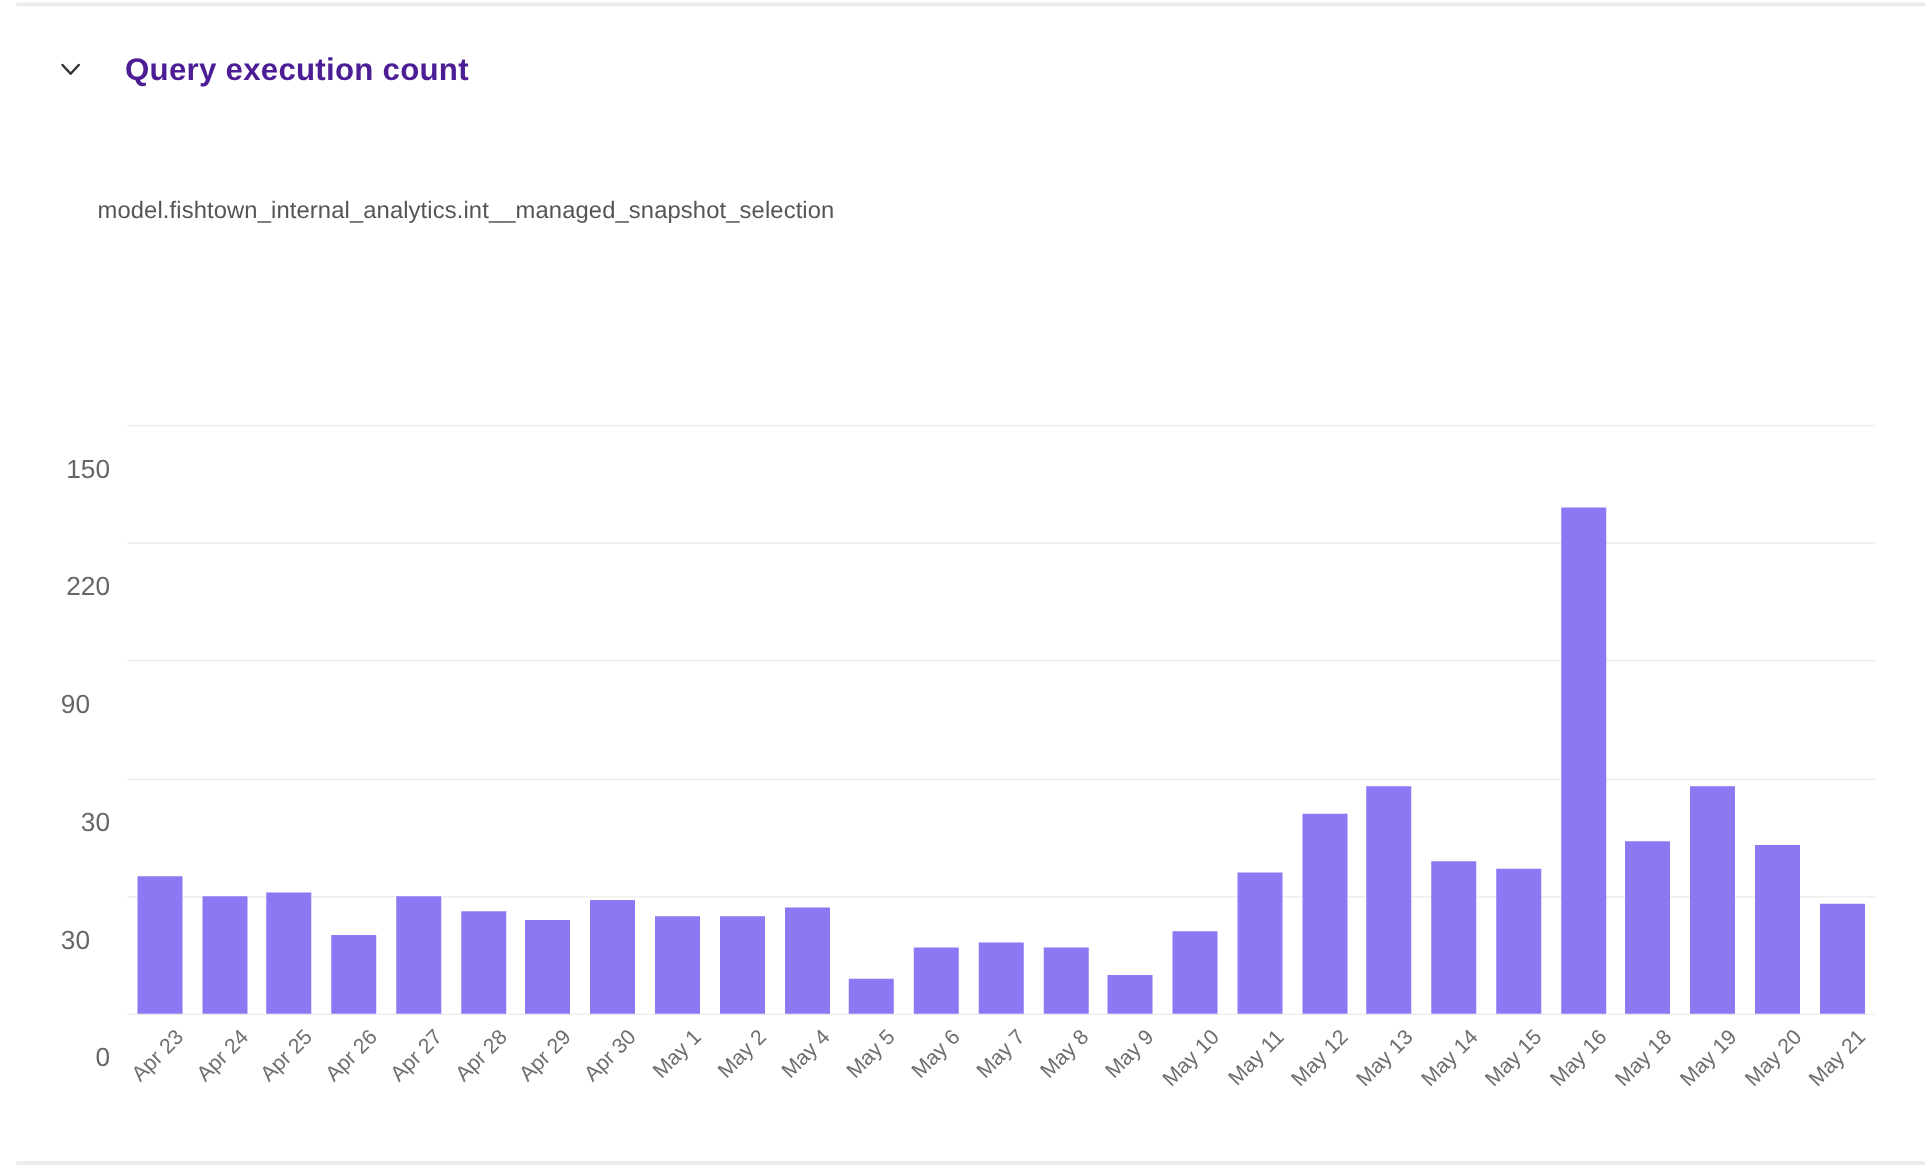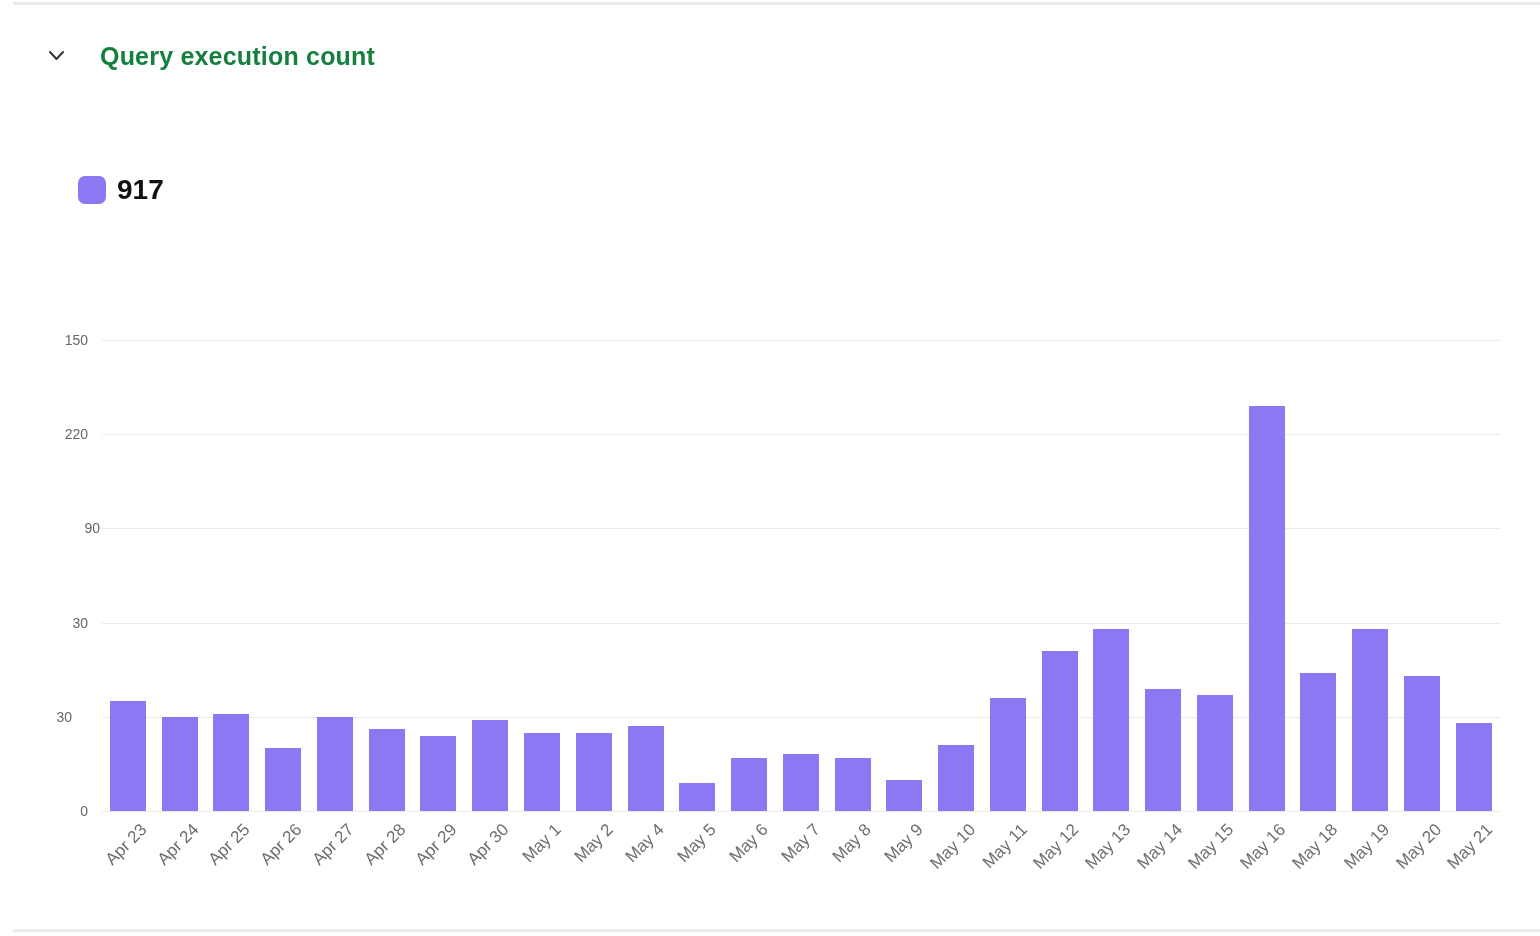--- a/index.html
+++ b/index.html
@@ -21,21 +21,21 @@
     display: flex; align-items: center;
   }
   .collapse-btn {
     position: absolute; left: 44px; top: 2px;
     width: 24px; height: 24px;
     display: flex; align-items: center; justify-content: center;
     cursor: pointer; background: transparent; border: none;
   }
   .chart-title {
     position: absolute; left: 100px; top: 0;
-    font-size: 25px; font-weight: 700; color: #15803d;
+    font-size: 25px; font-weight: 700; color: #4c1d95;
     letter-spacing: 0.2px; white-space: nowrap;
   }
 
   .legend-block { position: absolute; left: 78px; top: 158px; }
   .series-name {
     font-size: 19px; color: #555555; letter-spacing: 0.1px;
     white-space: nowrap;
   }
   .legend-row {
     margin-top: 16px; display: flex; align-items: center;
@@ -48,22 +48,23 @@
     margin-left: 11px; font-size: 28px; font-weight: 700; color: #111111;
   }
 
   .chart-region { position: absolute; left: 0; top: 0; width: 1540px; height: 936px; }
   .gridline {
     position: absolute; left: 102px; width: 1398px; height: 1px;
     background: #ebebeb;
   }
   .ytick-label {
     position: absolute; width: 60px; text-align: right;
-    font-size: 14px; color: #666666;
+    font-size: 21px; color: #666666;
     transform: translateY(-50%);
+    margin-top: 36px;
   }
   .bars-row {
     position: absolute; left: 102px; top: 340px;
     width: 1398px; height: 471px;
     display: flex; align-items: flex-end; justify-content: space-around;
   }
   .bar {
     width: 36px; background: #8a79f2;
     flex: 0 0 auto;
   }
@@ -85,35 +86,32 @@
     <span style="display:flex;">
       <svg width="19" height="14" viewBox="0 0 19 14" fill="none">
         <polyline points="3,3 9.5,10 16,3" stroke="#333333" stroke-width="2" stroke-linecap="round" stroke-linejoin="round" fill="none"></polyline>
       </svg>
     </span>
   </button>
   <div class="chart-title">Query execution count</div>
 </div>
 
 <div class="legend-block">
-  <div class="legend-row">
-    <div class="legend-swatch"></div>
-    <div class="legend-total">917</div>
-  </div>
+  <div class="series-name">model.fishtown_internal_analytics.int__managed_snapshot_selection</div>
 </div>
 
 <div class="chart-region" id="chart-region">
     <div class="gridline" style="top: 811px;"></div>
     <div class="ytick-label" style="left: 28px; top: 811px;">0</div>
     <div class="gridline" style="top: 716.8px;"></div>
     <div class="ytick-label" style="left: 12px; top: 716.8px;">30</div>
     <div class="gridline" style="top: 622.6px;"></div>
     <div class="ytick-label" style="left: 28px; top: 622.6px;">30</div>
     <div class="gridline" style="top: 528.4px;"></div>
-    <div class="ytick-label" style="left: 40px; top: 528.4px;">90</div>
+    <div class="ytick-label" style="left: 12px; top: 528.4px;">90</div>
     <div class="gridline" style="top: 434.2px;"></div>
     <div class="ytick-label" style="left: 28px; top: 434.2px;">220</div>
     <div class="gridline" style="top: 340px;"></div>
     <div class="ytick-label" style="left: 28px; top: 340px;">150</div>
     <div class="bars-row">
       <div class="bar" title="Apr 23: 35" style="height: 109.9px;"></div>
       <div class="bar" title="Apr 24: 30" style="height: 94.2px;"></div>
       <div class="bar" title="Apr 25: 31" style="height: 97.34px;"></div>
       <div class="bar" title="Apr 26: 20" style="height: 62.8px;"></div>
       <div class="bar" title="Apr 27: 30" style="height: 94.2px;"></div>

